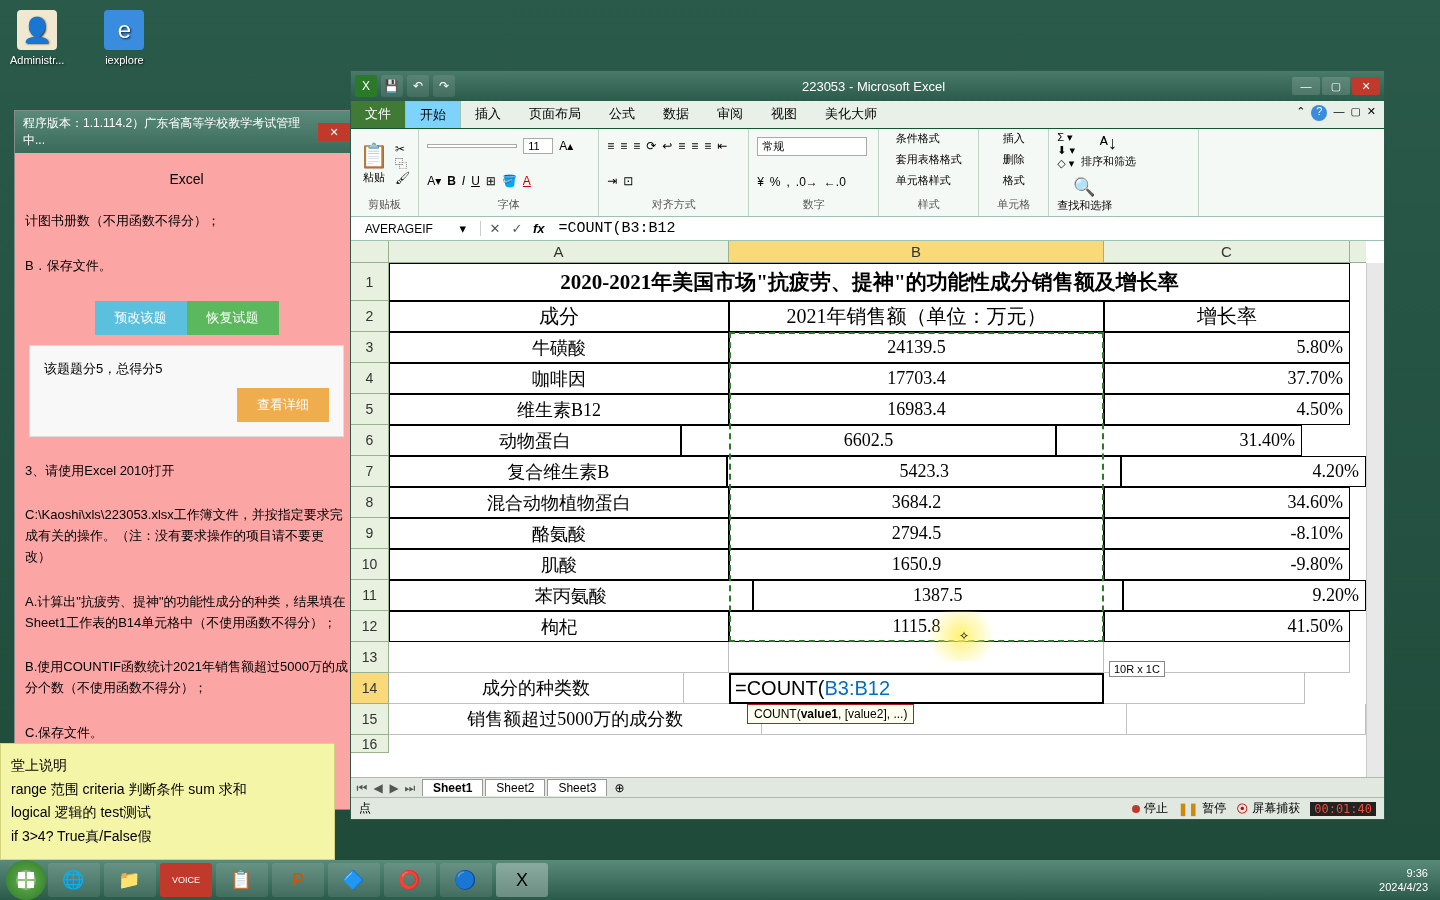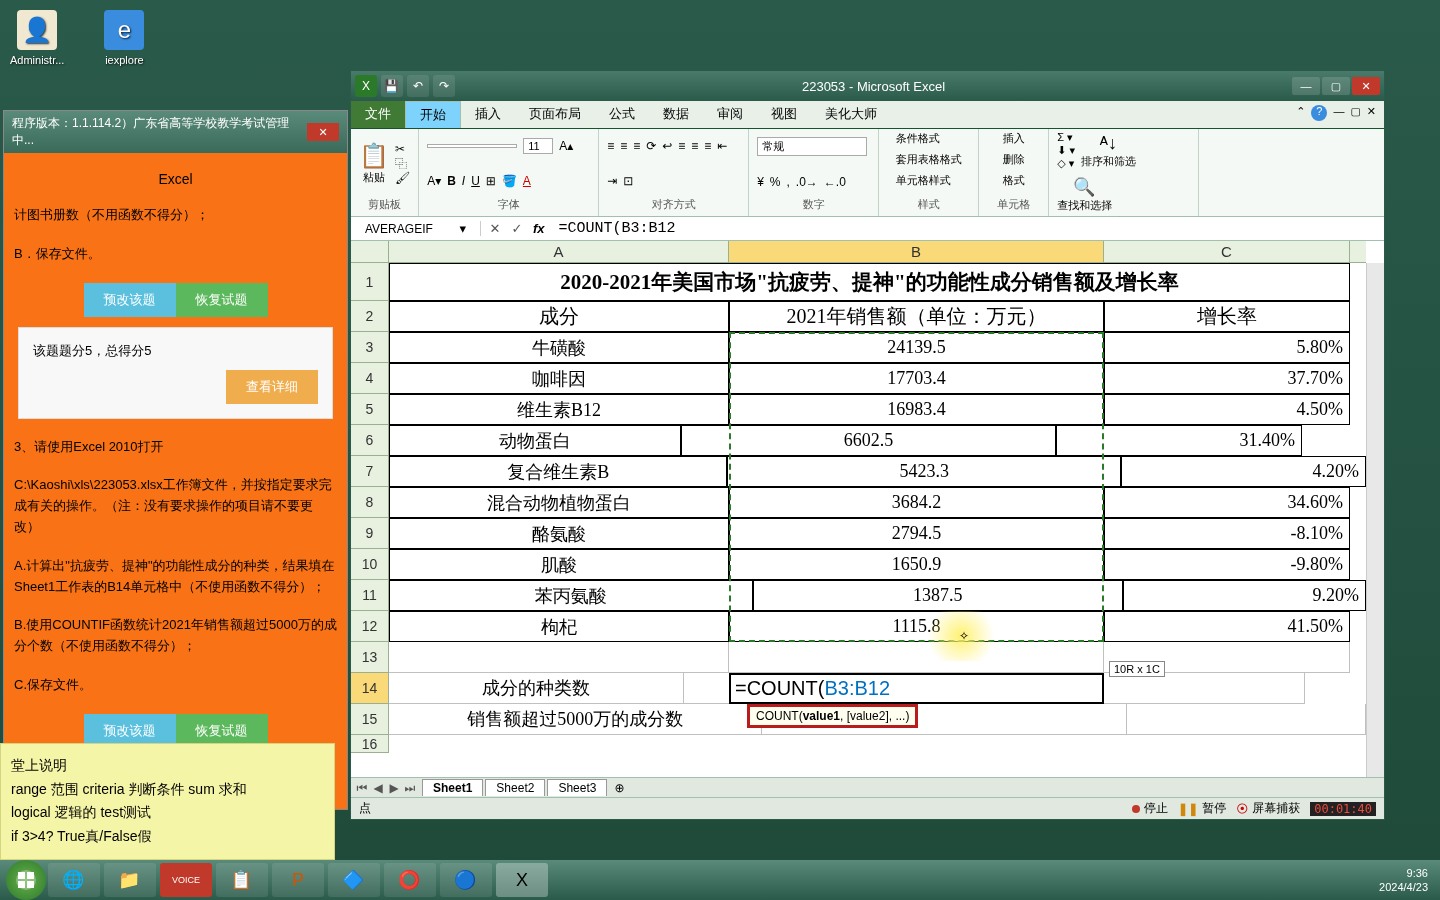--- a/index.html
+++ b/index.html
@@ -4,26 +4,26 @@
   <style>
     * { margin: 0; padding: 0; box-sizing: border-box; font-family: "Microsoft YaHei", Arial, sans-serif; }
     body { width: 1440px; height: 900px; background: linear-gradient(180deg, #2a5a4a 0%, #1f4a3a 100%); overflow: hidden; position: relative; }
     
     
     .desktop-icons { position: absolute; top: 10px; left: 10px; display: flex; gap: 40px; }
     .desktop-icon { display: flex; flex-direction: column; align-items: center; color: white; font-size: 11px; text-shadow: 1px 1px 2px rgba(0,0,0,0.8); }
     .desktop-icon .icon-img { width: 40px; height: 40px; background: #f0e8d0; border-radius: 4px; margin-bottom: 4px; display: flex; align-items: center; justify-content: center; font-size: 24px; }
     
     
-    .left-panel { position: absolute; top: 110px; left: 3px; width: 345px; height: 700px; background: #f97316; border: 1px solid #888; }
+    .left-panel { position: absolute; top: 110px; left: 14px; width: 345px; height: 700px; background: #fca5a5; border: 1px solid #888; }
     .panel-titlebar { background: linear-gradient(180deg, #5a8a7a, #3a6a5a); color: white; padding: 4px 8px; font-size: 12px; display: flex; justify-content: space-between; align-items: center; }
     .panel-close { background: #c0392b; color: white; width: 32px; height: 18px; text-align: center; font-size: 11px; line-height: 18px; }
     .panel-body { padding: 10px; font-size: 13px; }
     .panel-header-title { text-align: center; margin: 8px 0 12px; font-size: 14px; }
-    .panel-text { margin: 18px 0; line-height: 1.6; }
+    .panel-text { margin: 24px 0; line-height: 1.6; }
     .btn-group { display: flex; margin: 10px 0; justify-content: center; }
     .btn { padding: 8px 20px; color: white; font-size: 13px; border: none; cursor: pointer; }
     .btn-blue { background: #5bc0de; }
     .btn-green { background: #5cb85c; }
     .btn-orange { background: #f0ad4e; }
     .score-box { background: #f8f8f8; border: 1px solid #ddd; padding: 14px; margin: 10px 4px; font-size: 13px; }
     .score-box .btn-row { text-align: right; margin-top: 10px; }
     
     
     .sticky-note { position: absolute; bottom: 40px; left: 0; width: 335px; background: #f5f5a8; padding: 10px; font-size: 14px; line-height: 1.7; border: 1px solid #d5d580; }
@@ -83,21 +83,21 @@
     .cell.center { justify-content: center; }
     .cell.right { justify-content: flex-end; }
     .cell.border-thick { border: 1px solid #000; }
     .title-cell { font-size: 21px; font-weight: bold; justify-content: center; }
     .header-cell { font-size: 20px; justify-content: center; }
     
     .marching-ants { position: absolute; border: 2px dashed #2a7a2a; pointer-events: none; }
     
     .edit-cell { position: absolute; border: 2px solid #000; background: white; padding: 2px 4px; font-family: "Courier New", monospace; font-size: 20px; }
     .edit-cell .blue { color: #0070c0; }
-    .tooltip-box { position: absolute; background: #fffff0; border: 3px solid #b91c1c; padding: 2px 6px; font-size: 12px; }
+    .tooltip-box { position: absolute; background: #fffff0; border: 1px solid #b91c1c; padding: 2px 6px; font-size: 12px; }
     
     .highlight-yellow { position: absolute; background: radial-gradient(circle, rgba(255,240,100,0.9) 0%, rgba(255,240,100,0) 70%); width: 80px; height: 50px; pointer-events: none; }
     .size-indicator { position: absolute; background: white; border: 1px solid #888; padding: 1px 4px; font-size: 11px; }
     
     
     .sheet-tabs-bar { background: #e0e8e0; border-top: 1px solid #a0c0b0; height: 20px; display: flex; align-items: center; font-size: 12px; }
     .sheet-nav { display: flex; gap: 2px; padding: 0 4px; }
     .sheet-nav-btn { width: 14px; text-align: center; color: #555; }
     .sheet-tab { padding: 1px 10px; background: white; border: 1px solid #999; border-bottom: none; margin: 0 1px; }
     .sheet-tab.active { background: white; font-weight: bold; }

